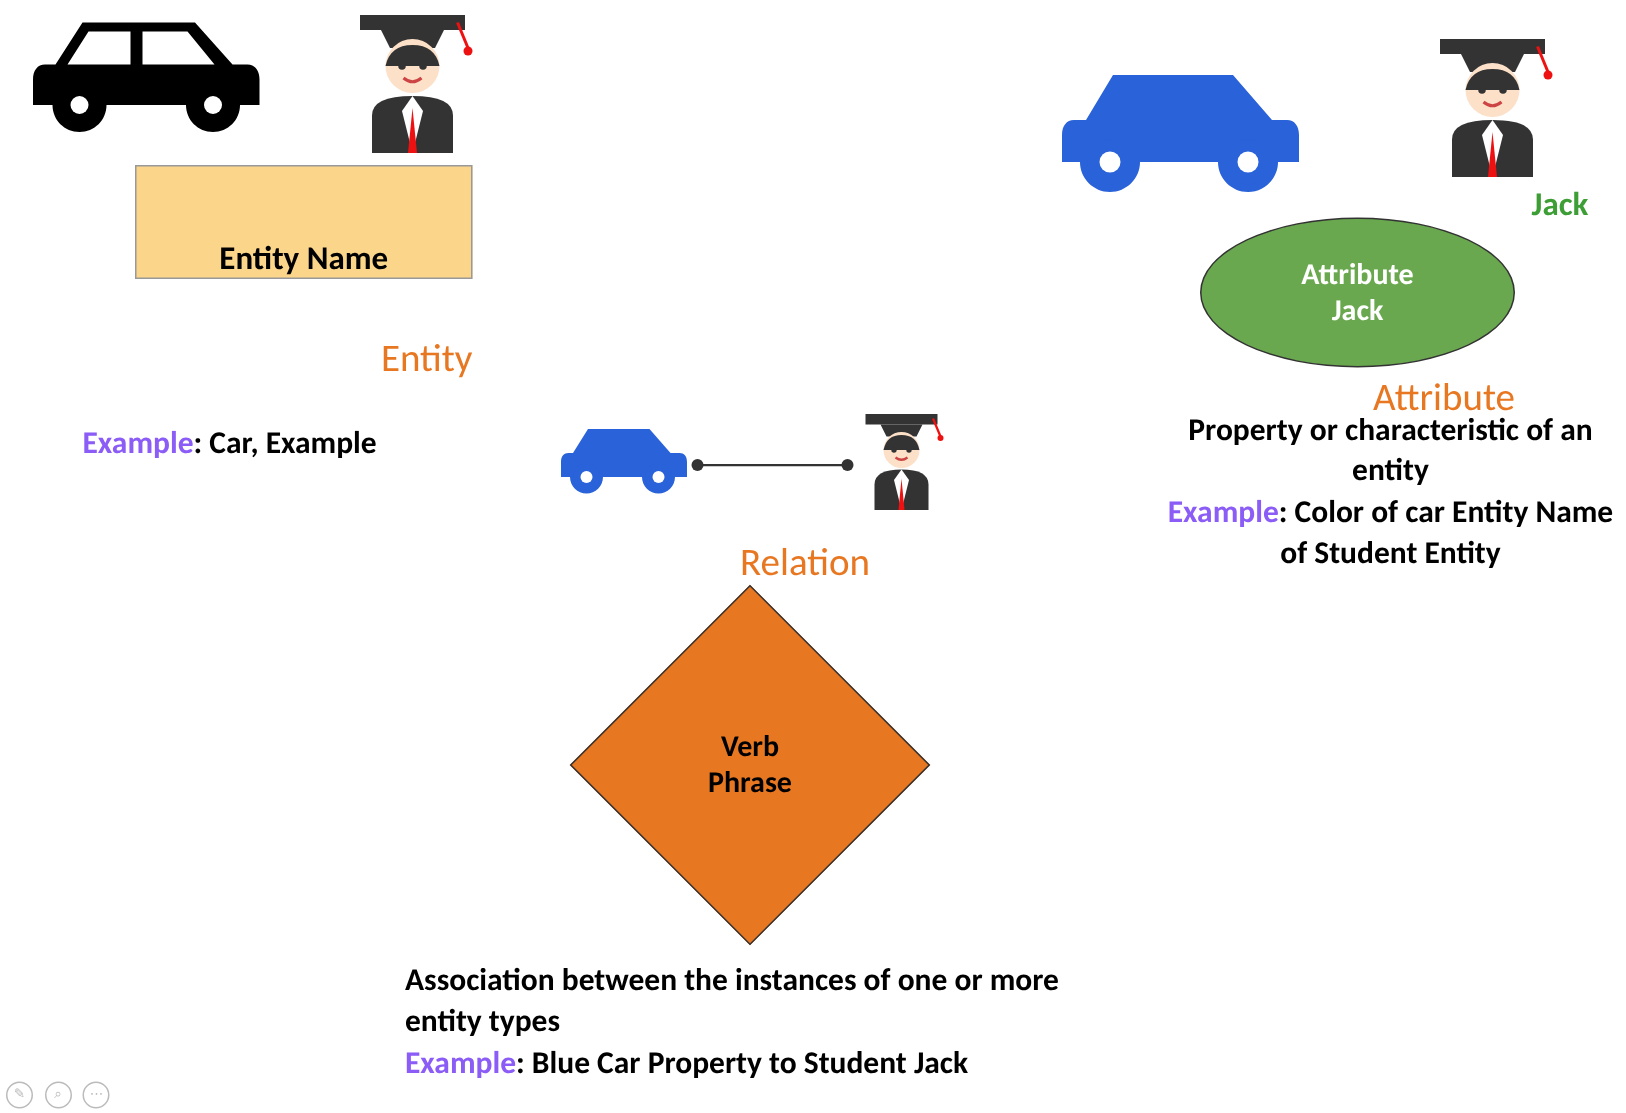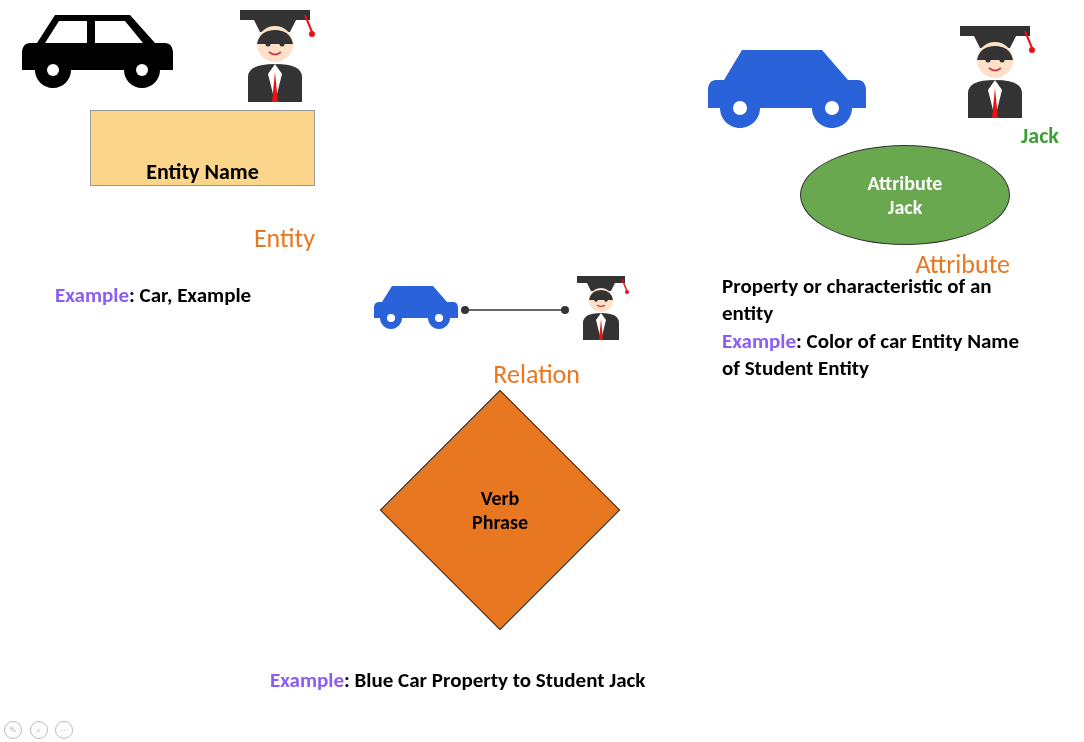--- a/index.html
+++ b/index.html
@@ -98,21 +98,21 @@
     <div class="diamond-text">
       <div>
         <span>Verb</span><br>
         <span>Phrase</span>
       </div>
     </div>
   </div>
 </div>
 
 <div class="abs desc" style="left:270px; top:640px; width:460px;">
-  <br>
+  <span>Association between the instances of one or more entity types</span><br>
   <span class="example-label">Example</span><span>: Blue Car Property to Student Jack</span>
 </div>
 
 <div class="abs" style="left:700px; top:40px;">
   <svg width="170" height="100" viewBox="0 0 170 100">
     <path fill="#2962d9" d="M24 40 L42 10 L122 10 L148 40 L158 40 C163 40 166 44 166 50 L166 68 L152 68 C152 79 143 88 132 88 C121 88 112 79 112 68 L60 68 C60 79 51 88 40 88 C29 88 20 79 20 68 L8 68 L8 50 C8 44 11 40 16 40 Z"></path>
     <circle cx="40" cy="68" r="15" fill="#2962d9"></circle>
       <circle cx="40" cy="68" r="7" fill="#fff"></circle>
     <circle cx="132" cy="68" r="15" fill="#2962d9"></circle>
       <circle cx="132" cy="68" r="7" fill="#fff"></circle>
@@ -140,21 +140,21 @@
 
 <div class="abs ellipse" style="left:800px; top:145px; width:210px; height:100px;">
   <div class="ellipse-text">
     <span>Attribute</span><br>
     <span>Jack</span>
   </div>
 </div>
 
 <div class="abs section-title" style="left:800px; top:248px; width:210px;">Attribute</div>
 
-<div class="abs desc" style="left:722px; top:273px; width:300px;">
+<div class="abs desc" style="left:777px; top:273px; width:300px;text-align:center;">
   <span>Property or characteristic of an entity</span><br>
   <span class="example-label">Example</span><span>: Color of car Entity Name of Student Entity</span>
 </div>
 
 <div class="abs" style="left:4px; top:718px;">
   <span class="small-btn">✎</span>
   <span class="small-btn">⌕</span>
   <span class="small-btn">⋯</span>
 </div>
 

